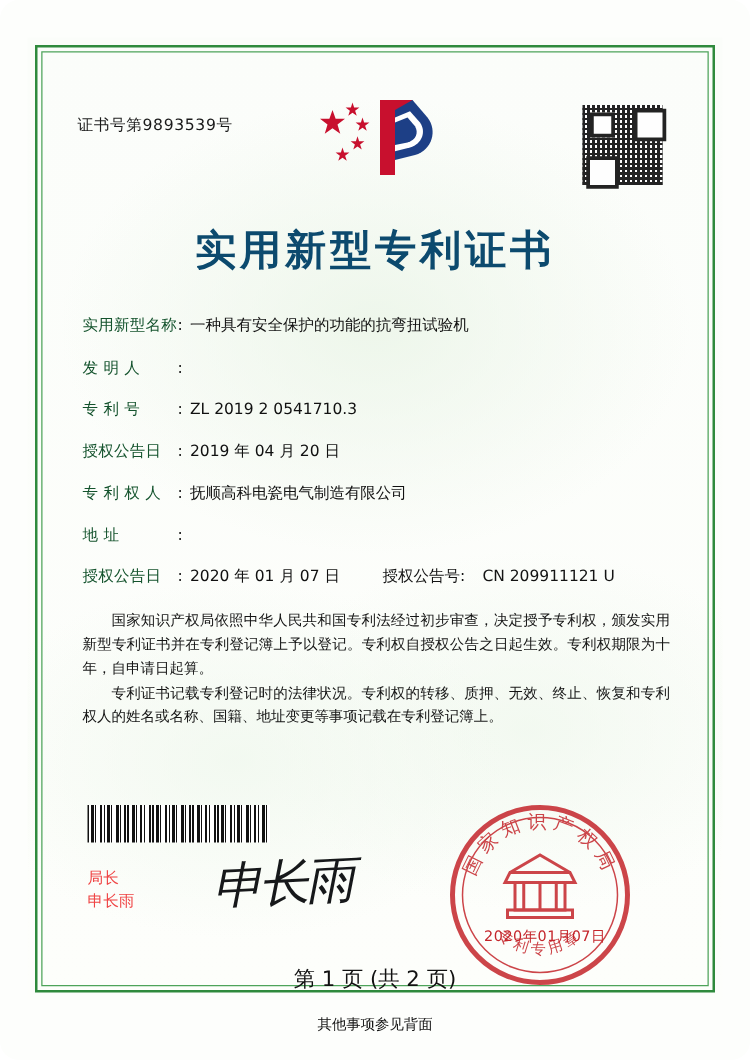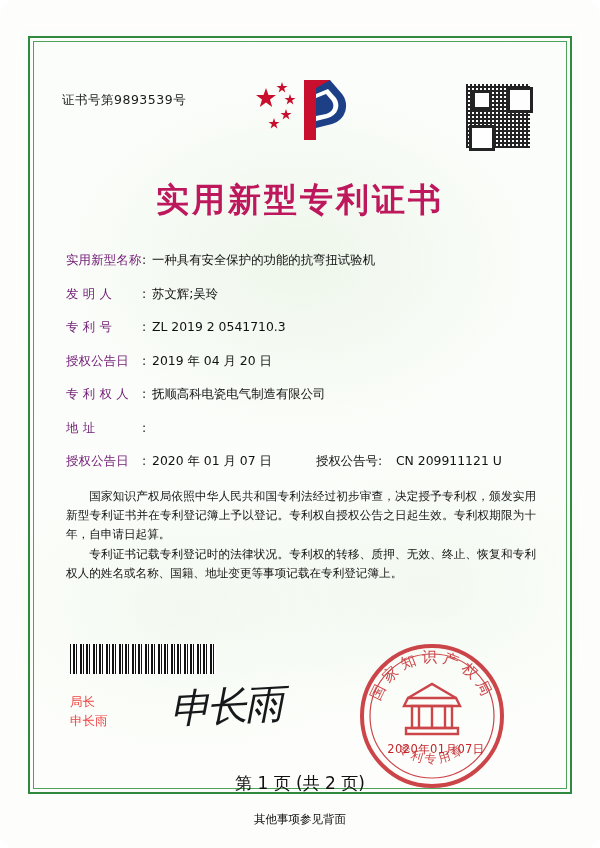--- a/index.html
+++ b/index.html
@@ -85,62 +85,62 @@
   }
 
   .title {
     position: absolute;
     left: 0; top: 178px;
     width: 600px;
     text-align: center;
     font-size: 33px;
     font-weight: bold;
     letter-spacing: 3px;
-    color: #be185d;
+    color: #0c4a6e;
     font-family: "DejaVu Serif", "Liberation Serif", serif;
   }
 
   .fields {
     position: absolute;
     left: 66px; top: 252px;
     width: 470px;
     font-size: 12.4px;
     color: #141414;
   }
   .field-row {
     display: flex;
     align-items: baseline;
     margin-bottom: 17.5px;
     line-height: 16px;
   }
   .field-label {
     width: 76px;
     flex: 0 0 76px;
-    color: #701a75;
+    color: #14532d;
     letter-spacing: 0.2px;
   }
   .field-label.spread {
     display: flex;
     justify-content: space-between;
   }
   .field-colon {
     flex: 0 0 10px;
     text-align: left;
   }
   .field-value {
     flex: 1 1 auto;
     color: #111;
   }
   .field-row.two .field-value {
     flex: 0 0 auto;
     min-width: 150px;
   }
   .field-label2 {
     flex: 0 0 auto;
-    margin-left: 14px;
+    margin-left: 4px;
   }
   .field-value2 {
     flex: 1 1 auto;
     margin-left: 8px;
   }
 
   .para {
     position: absolute;
     left: 66px;
     width: 470px;
@@ -249,21 +249,20 @@
 
   <div class="fields">
     <div class="field-row">
       <span class="field-label">实用新型名称</span>
       <span class="field-colon">:</span>
       <span class="field-value">一种具有安全保护的功能的抗弯扭试验机</span>
     </div>
     <div class="field-row">
       <span class="field-label spread">发 明 人</span>
       <span class="field-colon">:</span>
-      <span class="field-value">苏文辉;吴玲</span>
     </div>
     <div class="field-row">
       <span class="field-label spread">专 利 号</span>
       <span class="field-colon">:</span>
       <span class="field-value">ZL 2019 2 0541710.3</span>
     </div>
     <div class="field-row">
       <span class="field-label">授权公告日</span>
       <span class="field-colon">:</span>
       <span class="field-value">2019 年 04 月 20 日</span>

